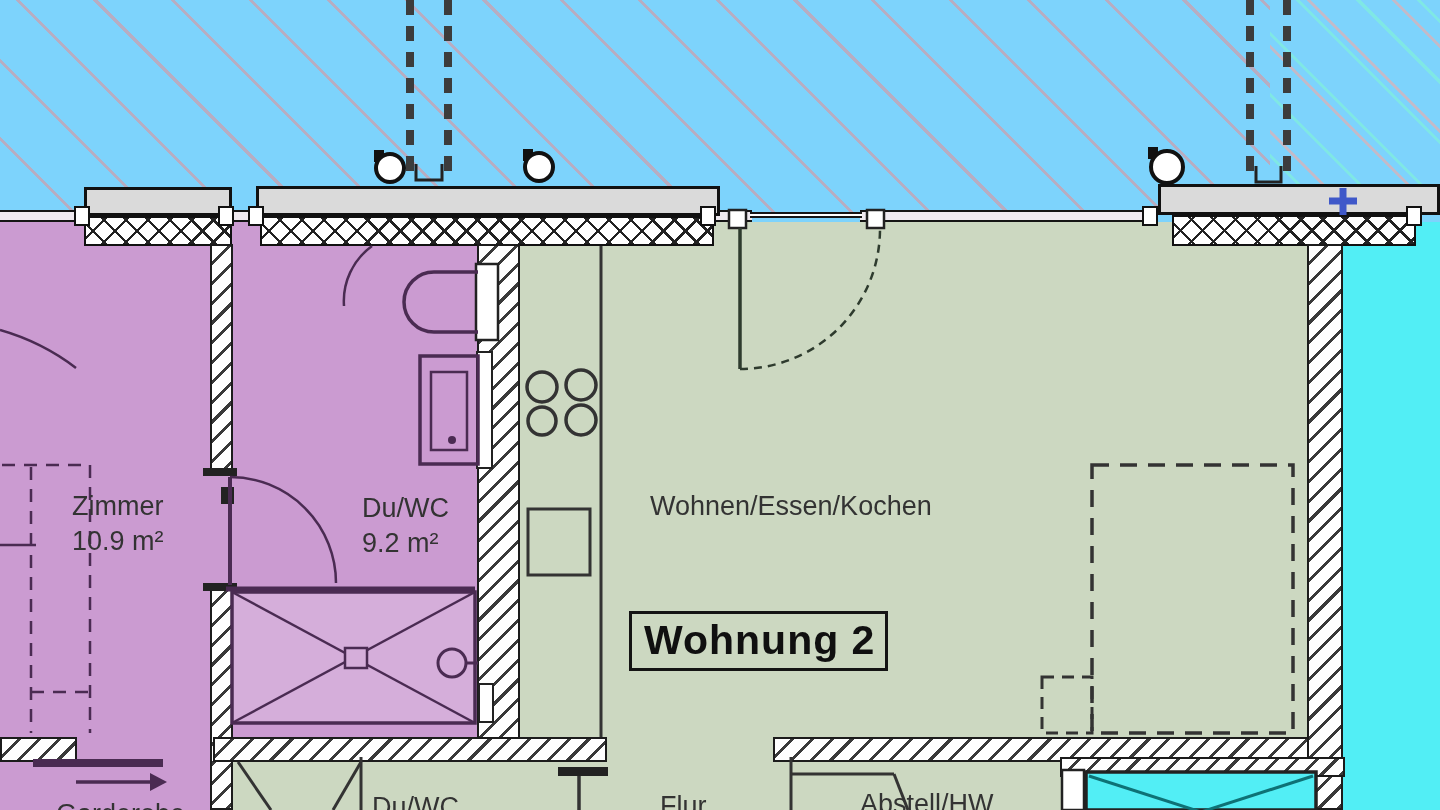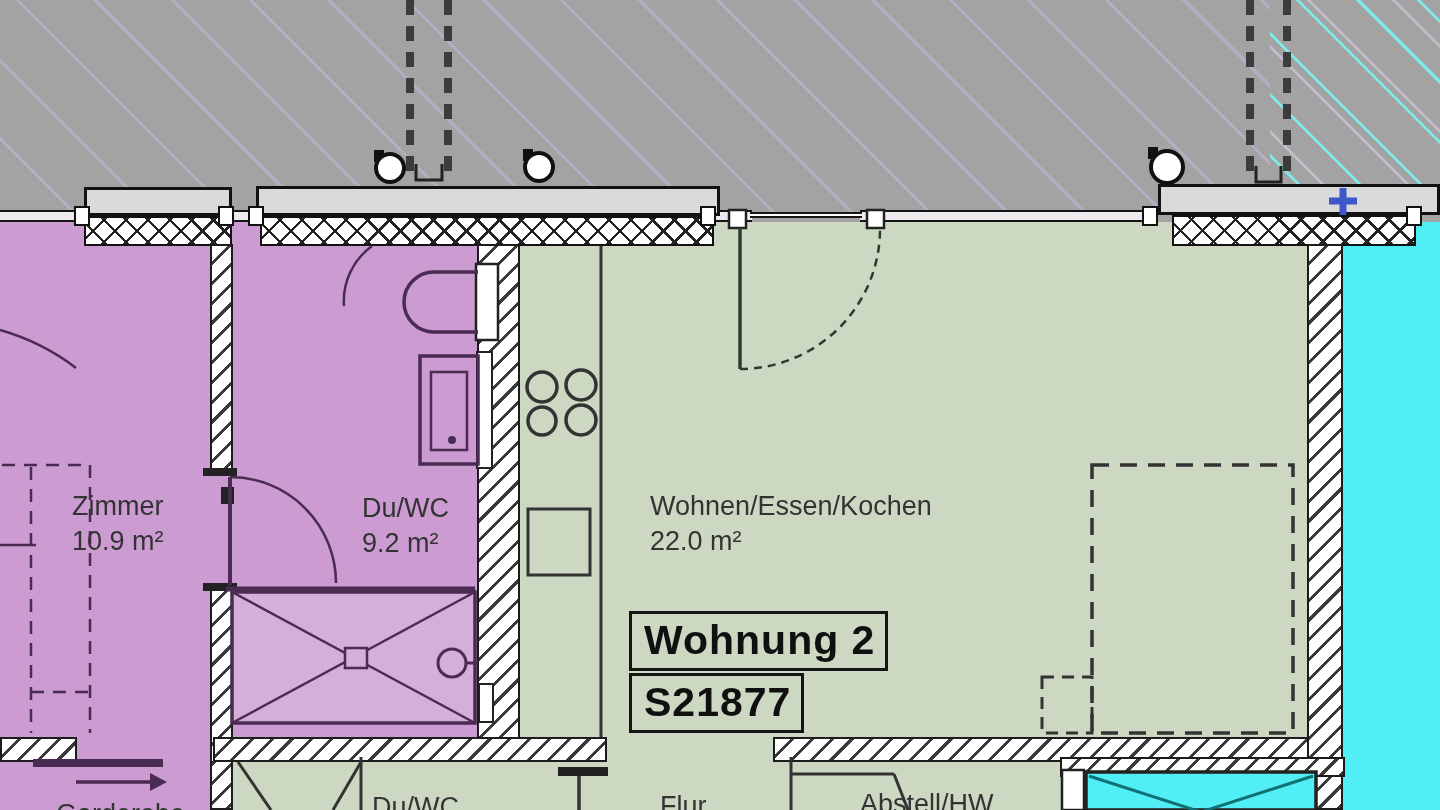--- a/index.html
+++ b/index.html
@@ -1,16 +1,16 @@
 <!DOCTYPE html>
 <html><head>
 <meta charset="utf-8">
 <style>
   html,body{margin:0;padding:0;background:#888;}
-  .stage{position:relative;width:1440px;height:810px;overflow:hidden;background:#a3a3a3;
+  .stage{position:relative;width:1440px;height:810px;overflow:hidden;background:#7dd3fc;
          font-family:"Liberation Sans",sans-serif;}
   .a{position:absolute;}
   
   .ext-l{background-image:repeating-linear-gradient(45deg,transparent 0 52px,#b7adc2 52px 55px);}
   .ext-r{background-image:repeating-linear-gradient(45deg,transparent 0 40px,#7fe7e5 40px 43px),
                           repeating-linear-gradient(45deg,transparent 0 57px,#c2bac9 57px 60px);}
   
   .purple{background:#cb9bd1;}
   .green{background:#ccd8c1;}
   .cyan{background:#52eef5;}
@@ -191,24 +191,22 @@
   <div class="a roomlabel pl" style="left:72px;top:489px;">
     <div>Zimmer</div>
     <div>10.9 m²</div>
   </div>
   <div class="a roomlabel pl" style="left:362px;top:491px;">
     <div>Du/WC</div>
     <div>9.2 m²</div>
   </div>
   <div class="a roomlabel" style="left:650px;top:489px;">
     <div>Wohnen/Essen/Kochen</div>
-    <div>22.0 m²</div>
   </div>
 
   <div class="a boxlabel" style="left:629px;top:611px;">Wohnung 2</div>
-  <div class="a boxlabel" style="left:629px;top:673px;">S21877</div>
 
   <div class="a roomlabel" style="left:372px;top:790px;">Du/WC</div>
   <div class="a roomlabel" style="left:660px;top:789px;">Flur</div>
   <div class="a roomlabel" style="left:860px;top:787px;">Abstell/HW</div>
   <div class="a roomlabel pl" style="left:56px;top:797px;">Garderobe</div>
 
 </div>
 
 </body></html>

